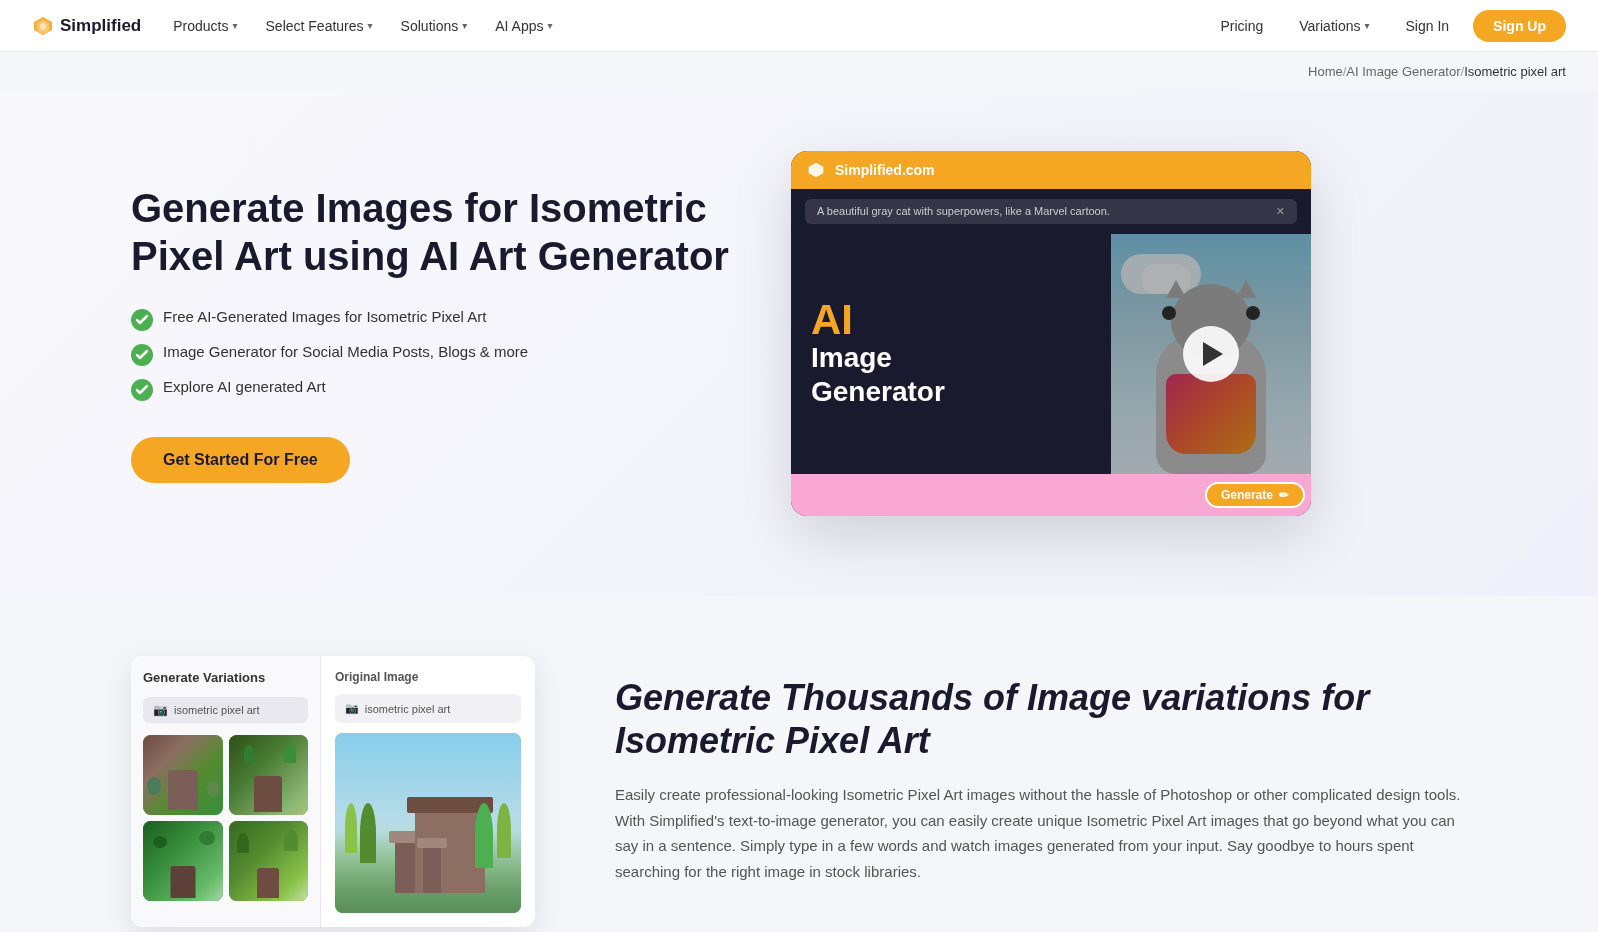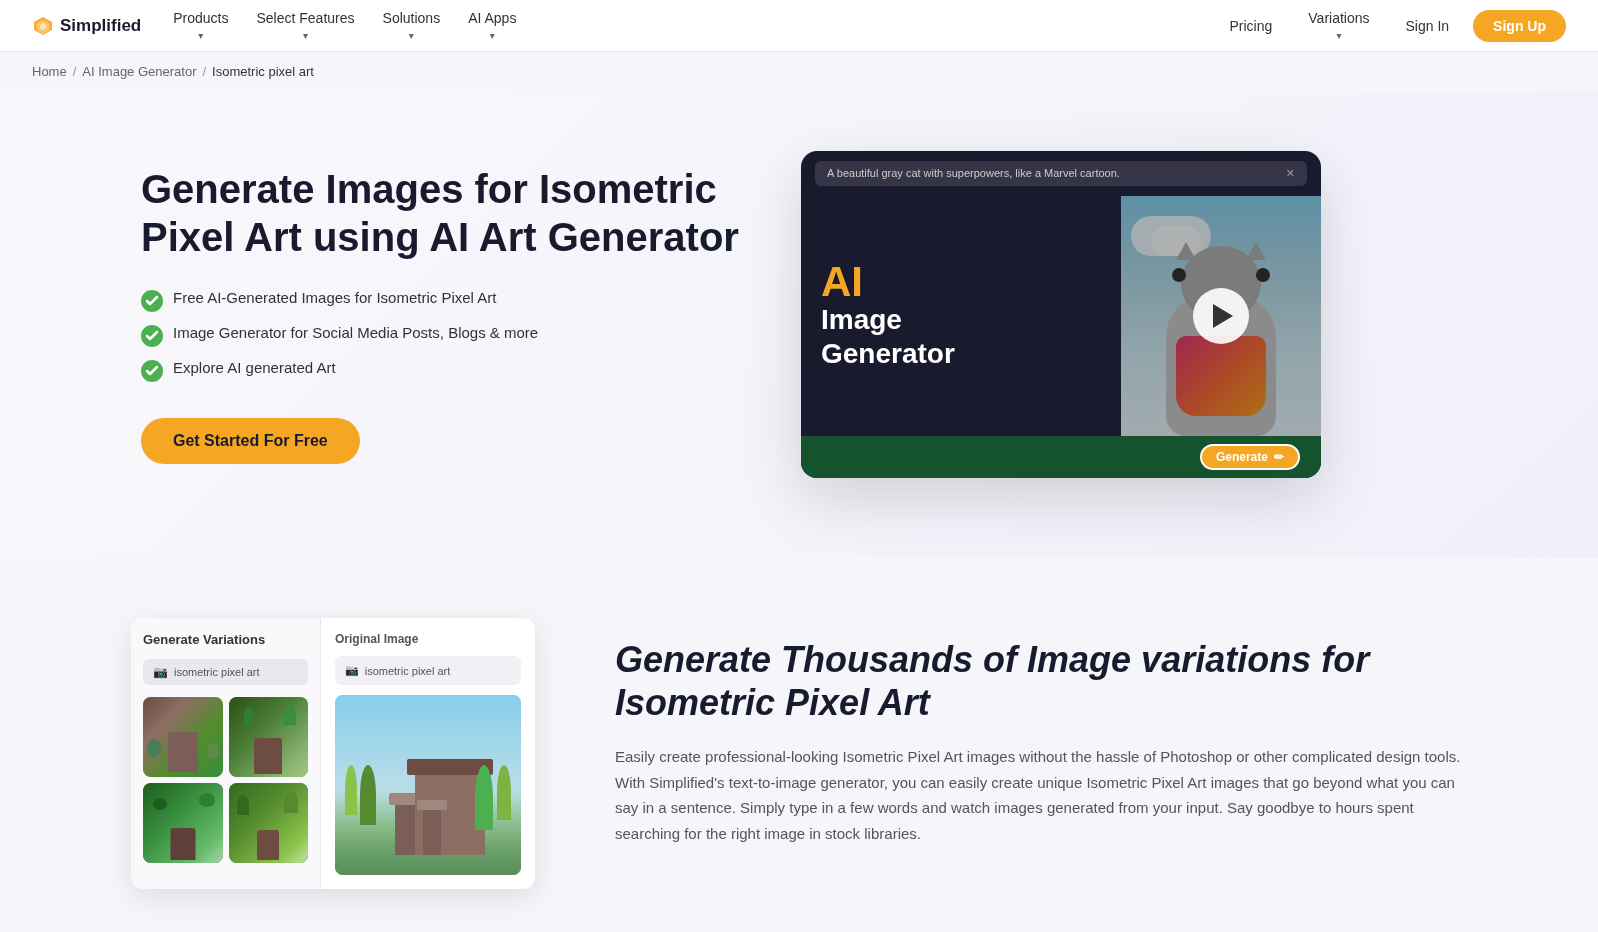--- a/index.html
+++ b/index.html
@@ -10,40 +10,39 @@
       display: flex; align-items: center; padding: 0 32px; height: 52px;
       background: #fff; border-bottom: 1px solid #e8e8ee; position: sticky; top: 0; z-index: 100;
     }
     .nav-logo { display: flex; align-items: center; gap: 6px; font-weight: 700; font-size: 17px; color: #1a1a2e; text-decoration: none; margin-right: 20px; }
     .logo-icon { width: 22px; height: 22px; }
     .nav-links { display: flex; align-items: center; gap: 4px; flex: 1; }
     .nav-item {
       display: flex; align-items: center; gap: 4px; padding: 6px 12px;
       font-size: 14px; font-weight: 500; color: #333; cursor: pointer; border-radius: 6px;
       white-space: nowrap;
-      flex-direction: column;
     }
     .chevron { font-size: 10px; color: #666; }
     .nav-right { display: flex; align-items: center; gap: 12px; }
     .sign-in { font-size: 14px; font-weight: 500; color: #333; cursor: pointer; padding: 6px 12px; }
     .sign-up { background: #f5a623; color: #fff; border: none; border-radius: 20px; padding: 8px 20px; font-size: 14px; font-weight: 600; cursor: pointer; }
 
     
-    .breadcrumb { display: flex; align-items: center; gap: 6px; padding: 12px 32px; font-size: 13px; color: #666; }
+    .breadcrumb { display: flex; align-items: center; padding: 12px 32px; font-size: 13px; color: #666; justify-content: flex-end; }
     .breadcrumb a { color: #666; text-decoration: none; }
     .breadcrumb .sep { color: #999; }
     .breadcrumb .current { color: #333; font-weight: 500; }
 
     
     .hero {
       display: flex; align-items: center; padding: 60px 32px 80px;
       max-width: 1400px; margin: 0 auto; gap: 60px;
       position: relative;
     }
-    .hero-left { flex: 1; max-width: 600px; margin-left: 10px; }
+    .hero-left { flex: 1; max-width: 600px; }
     .hero-title { font-size: 40px; font-weight: 800; line-height: 1.2; color: #1a1a2e; margin-bottom: 28px; }
     .feature-list { list-style: none; display: flex; flex-direction: column; gap: 12px; margin-bottom: 36px; }
     .feature-item { display: flex; align-items: flex-start; gap: 10px; font-size: 15px; color: #333; }
     .check-icon { width: 22px; height: 22px; flex-shrink: 0; margin-top: 1px; }
     .cta-btn {
       background: #f5a623; color: #1a1a2e; border: none; border-radius: 28px;
       padding: 14px 32px; font-size: 16px; font-weight: 700; cursor: pointer; display: inline-block;
     }
 
     
@@ -70,22 +69,22 @@
     .play-overlay {
       position: absolute; inset: 0; display: flex; align-items: center; justify-content: center;
       background: rgba(0,0,0,0.3);
     }
     .play-btn {
       width: 56px; height: 56px; background: rgba(255,255,255,0.9); border-radius: 50%;
       display: flex; align-items: center; justify-content: center; cursor: pointer;
     }
     .play-triangle { width: 0; height: 0; border-top: 12px solid transparent; border-bottom: 12px solid transparent; border-left: 20px solid #333; margin-left: 4px; }
     .video-bottom-bar {
-      background: #14532d; display: flex; align-items: flex-end; justify-content: flex-end;
-      padding: 8px 21px;
+      background: #f9a8d4; display: flex; align-items: flex-end; justify-content: flex-end;
+      padding: 8px 6px;
     }
     .generate-btn-small {
       background: #f5a623; border: 2px solid #fff; color: #fff; border-radius: 20px;
       padding: 4px 14px; font-size: 12px; font-weight: 600; cursor: pointer;
       display: flex; align-items: center; gap: 6px;
     }
 
     
     .bg-decoration {
       position: absolute; right: -80px; top: -40px; width: 420px; height: 420px;
@@ -218,20 +217,26 @@
           </svg>
           <span>Explore AI generated Art</span>
         </li>
       </ul>
       <button class="cta-btn">Get Started For Free</button>
     </div>
 
     <div class="hero-right">
       <div class="video-card">
 
+        <div class="video-top-bar">
+          <svg width="18" height="18" viewBox="0 0 22 22">
+            <polygon points="11,2 20,7 20,15 11,20 2,15 2,7" fill="#fff" opacity="0.9"></polygon>
+          </svg>
+          <span class="video-logo-text">Simplified.com</span>
+        </div>
 
         <div class="video-prompt-bar">
           <span>A beautiful gray cat with superpowers, like a Marvel cartoon.</span>
           <span style="color:#999;">✕</span>
         </div>
 
         <div class="video-main">
           <div class="video-text-area">
             <div class="ai-label">
               <span class="ai-orange">AI</span>

